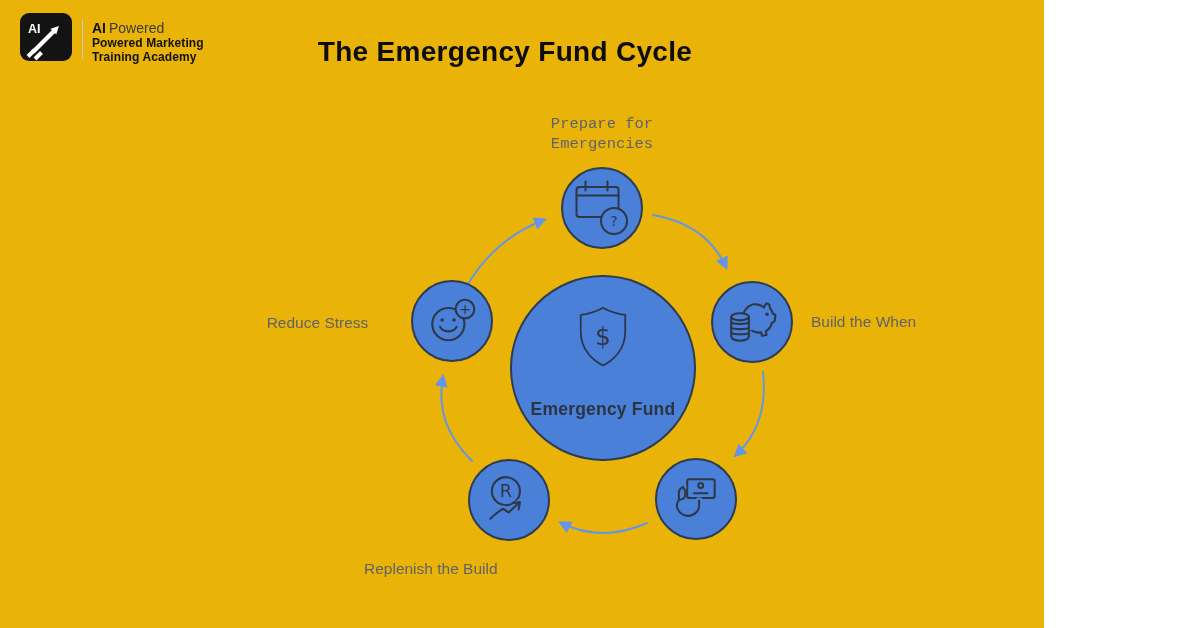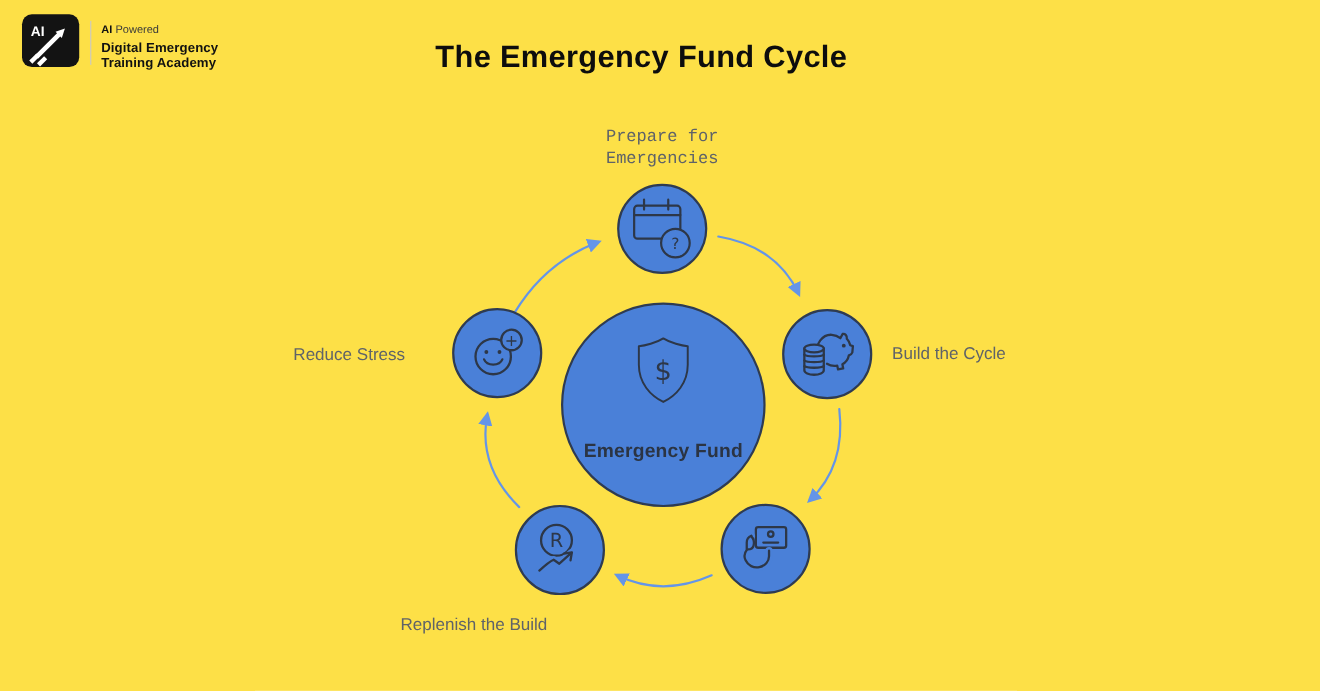--- a/index.html
+++ b/index.html
@@ -7,32 +7,32 @@
     --node_border:#2e3b52;
     --icon_stroke:#2d3748;
     --arrow:#6495e8;
     --label_text:#5f6368;
     --center_label_text:#2b3443;
     --title_text:#0d0d0d;
   }
   *{box-sizing:border-box;margin:0;padding:0;}
   body{background:#fff;}
   .stage{
-    position:relative;width:1200px;height:628px;background:#fde047;overflow:hidden;
+    position:relative;width:1044px;height:628px;background:#eab308;overflow:hidden;
     font-family:"Liberation Sans",sans-serif;
   }
   
   .logo-badge{
     position:absolute;left:20px;top:13px;width:52px;height:48px;
     background:#131313;border-radius:9px;
   }
   .logo-badge svg{display:block;width:52px;height:48px;}
   .logo-divider{position:absolute;left:82px;top:19px;width:1px;height:40px;background:#c9c9c9;}
   .brand-text{position:absolute;left:92px;top:21px;line-height:14.5px;color:#111;}
-  .brand-line1{font-size:10px;}
+  .brand-line1{font-size:14px;}
   .brand-line1 .b{font-weight:700;}
   .brand-line1 .r{font-weight:400;color:#3a3a3a;margin-left:3px;}
   .brand-line2,.brand-line3{font-size:12px;font-weight:700;letter-spacing:.1px;}
   .page-title{
     position:absolute;left:0;right:34px;top:36px;text-align:center;
     font-size:28px;font-weight:700;letter-spacing:.3px;color:var(--title_text);
   }
   
   .node{
     position:absolute;border-radius:50%;
@@ -83,21 +83,21 @@
       <text x="8" y="20" font-size="12.5" font-weight="700" fill="#ffffff" font-family="Liberation Sans, sans-serif">AI</text>
       <line x1="13" y1="39" x2="34" y2="18" stroke="#ffffff" stroke-width="4.2"></line>
       <polygon points="39,13 36.2,21.5 30.5,15.8" fill="#ffffff"></polygon>
       <line x1="8" y1="43.5" x2="14.5" y2="37" stroke="#ffffff" stroke-width="4"></line>
       <line x1="15" y1="46" x2="21.5" y2="39.5" stroke="#ffffff" stroke-width="4"></line>
     </svg>
   </div>
   <div class="logo-divider"></div>
   <div class="brand-text">
     <div class="brand-line1"><span class="b">AI</span><span class="r">Powered</span></div>
-    <div class="brand-line2">Digital Emergency</div>
+    <div class="brand-line2">Powered Marketing</div>
     <div class="brand-line3">Training Academy</div>
   </div>
 
   <div class="page-title">The Emergency Fund Cycle</div>
 
   <svg class="arrows" viewBox="0 0 1200 628">
     <defs>
       <marker id="ah" viewBox="0 0 10 10" refX="7.5" refY="5" markerWidth="6.5" markerHeight="6.5" orient="auto">
         <path d="M0 0 L10 5 L0 10 Z" class="arrow-fill"></path>
       </marker>
@@ -134,21 +134,21 @@
     <svg width="54" height="54" viewBox="0 0 52 52">
       <path class="stk" d="M17 27 C 15.5 16.5 22 8.5 30 9 C 33 9.2 35.5 10.3 37.5 12 L 39.5 8.3 C 41.5 7.8 43.5 9.5 43.2 12.5 C 44.8 14.2 45.8 16.2 46.2 18.2 L 48.5 19 L 48 24.5 C 47.5 26 46.3 26.6 45 27 C 44.3 30.5 42.3 33.3 39.3 34.8 L 40 38.5 L 35.5 39.3 L 34.8 36 C 31.8 36.5 28.4 36 25.8 34.4"></path>
       <circle class="dotfill" cx="40.5" cy="18.5" r="1.7"></circle>
       <path class="stk-fill" d="M6 21 L6 40 C6 42.2 9.8 44 14.5 44 C19.2 44 23 42.2 23 40 L23 21 Z"></path>
       <ellipse class="stk-fill" cx="14.5" cy="21" rx="8.5" ry="3.4"></ellipse>
       <path class="stk" d="M6 26.5 C 8 28.3 21 28.3 23 26.5"></path>
       <path class="stk" d="M6 31.5 C 8 33.3 21 33.3 23 31.5"></path>
       <path class="stk" d="M6 36.5 C 8 38.3 21 38.3 23 36.5"></path>
     </svg>
   </div>
-  <div class="step-label lbl-build">Build the Cycle</div>
+  <div class="step-label lbl-build">Build the When</div>
 
   <div class="node satellite access">
     <svg width="54" height="54" viewBox="0 0 52 52">
       <rect class="stk" x="17.5" y="7" width="26.5" height="18" rx="2"></rect>
       <circle class="stk" cx="30.5" cy="13" r="2.4"></circle>
       <line class="stk" x1="24" y1="20.5" x2="37" y2="20.5"></line>
       <path class="casing" d="M13.5 14.5 C 11 15.5 9.5 18 9.5 20.5 L 9.5 27 C 7.5 29.5 7 33 8.5 36 C 10.5 40.5 15.5 43 20.5 42 C 25.5 41 29 37 29 32.5 L 29 27.5"></path>
       <path class="stk" d="M13.5 14.5 C 11 15.5 9.5 18 9.5 20.5 L 9.5 27 C 7.5 29.5 7 33 8.5 36 C 10.5 40.5 15.5 43 20.5 42 C 25.5 41 29 37 29 32.5 L 29 27.5"></path>
       <path class="stk" d="M13.5 15 C 15.5 17 16.2 20 15.5 23 C 15 25 13 26.5 10.5 26.5"></path>
     </svg>

